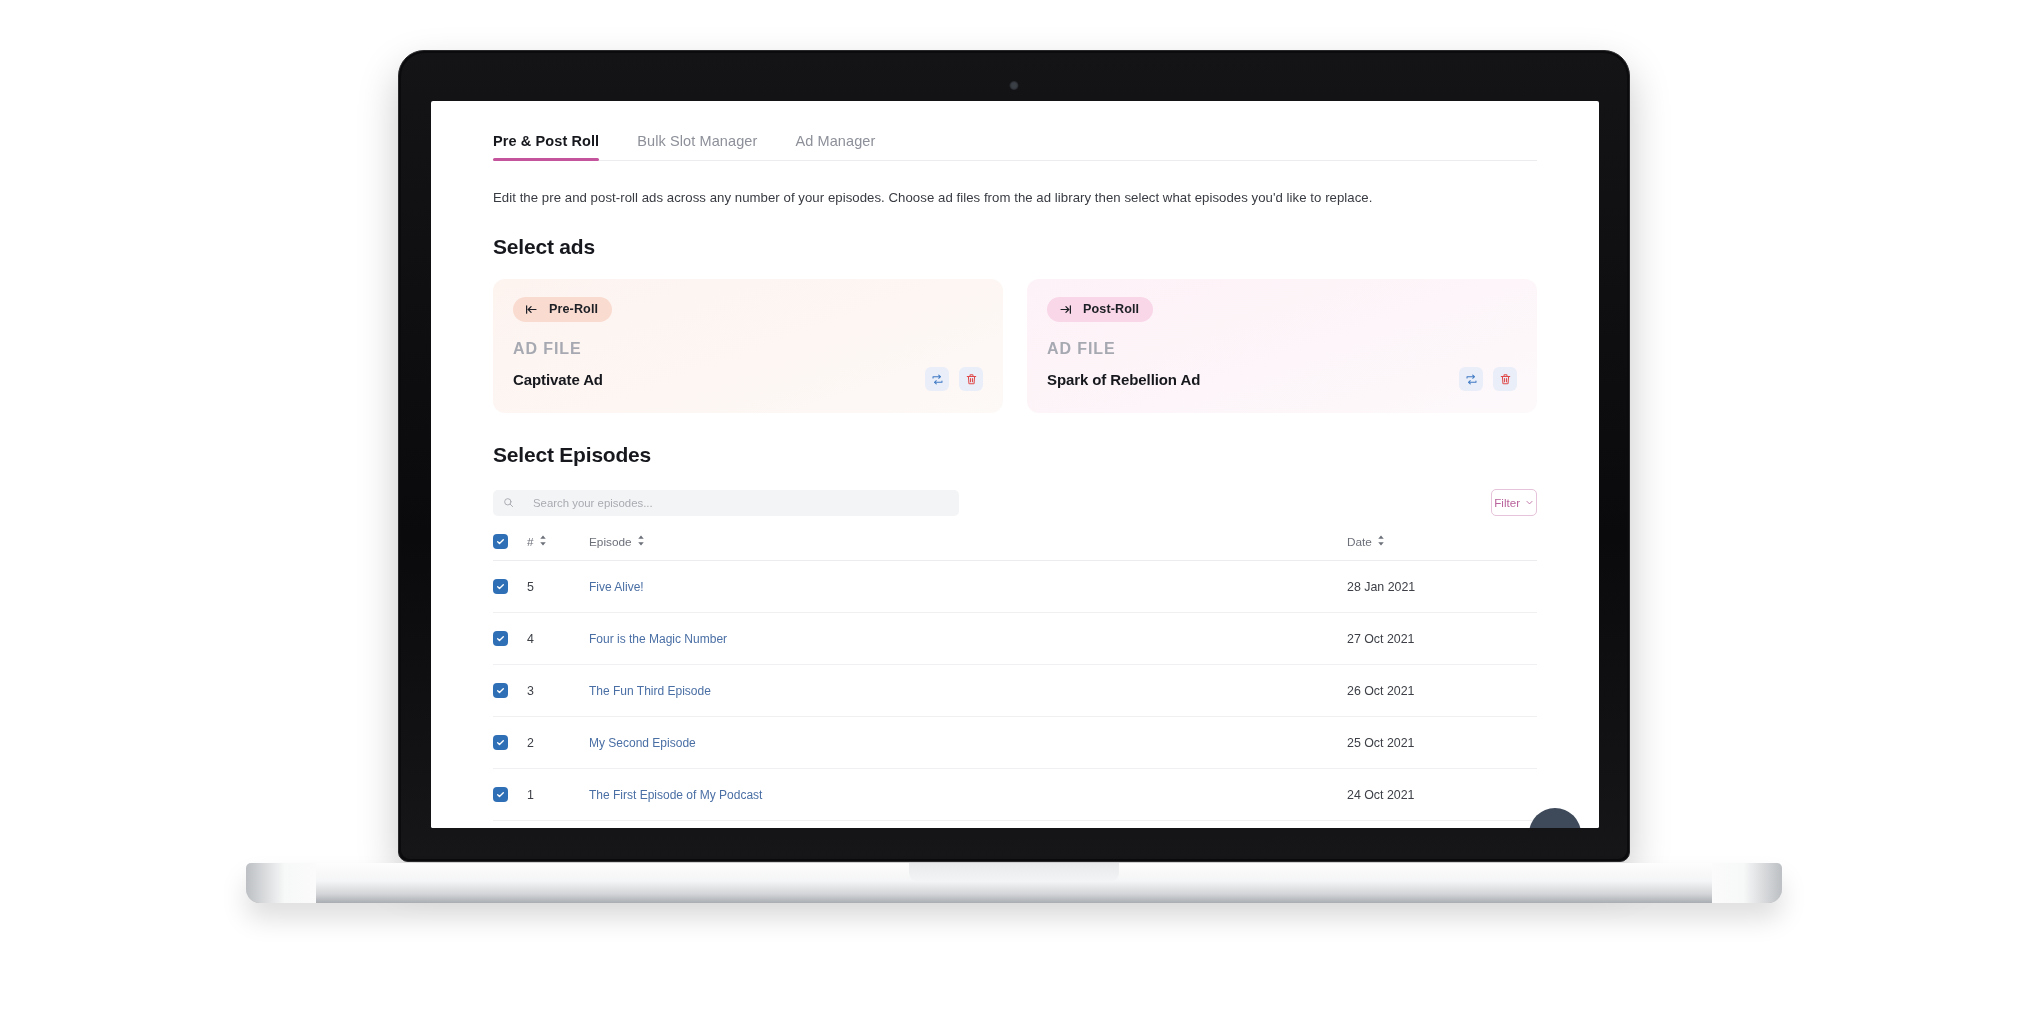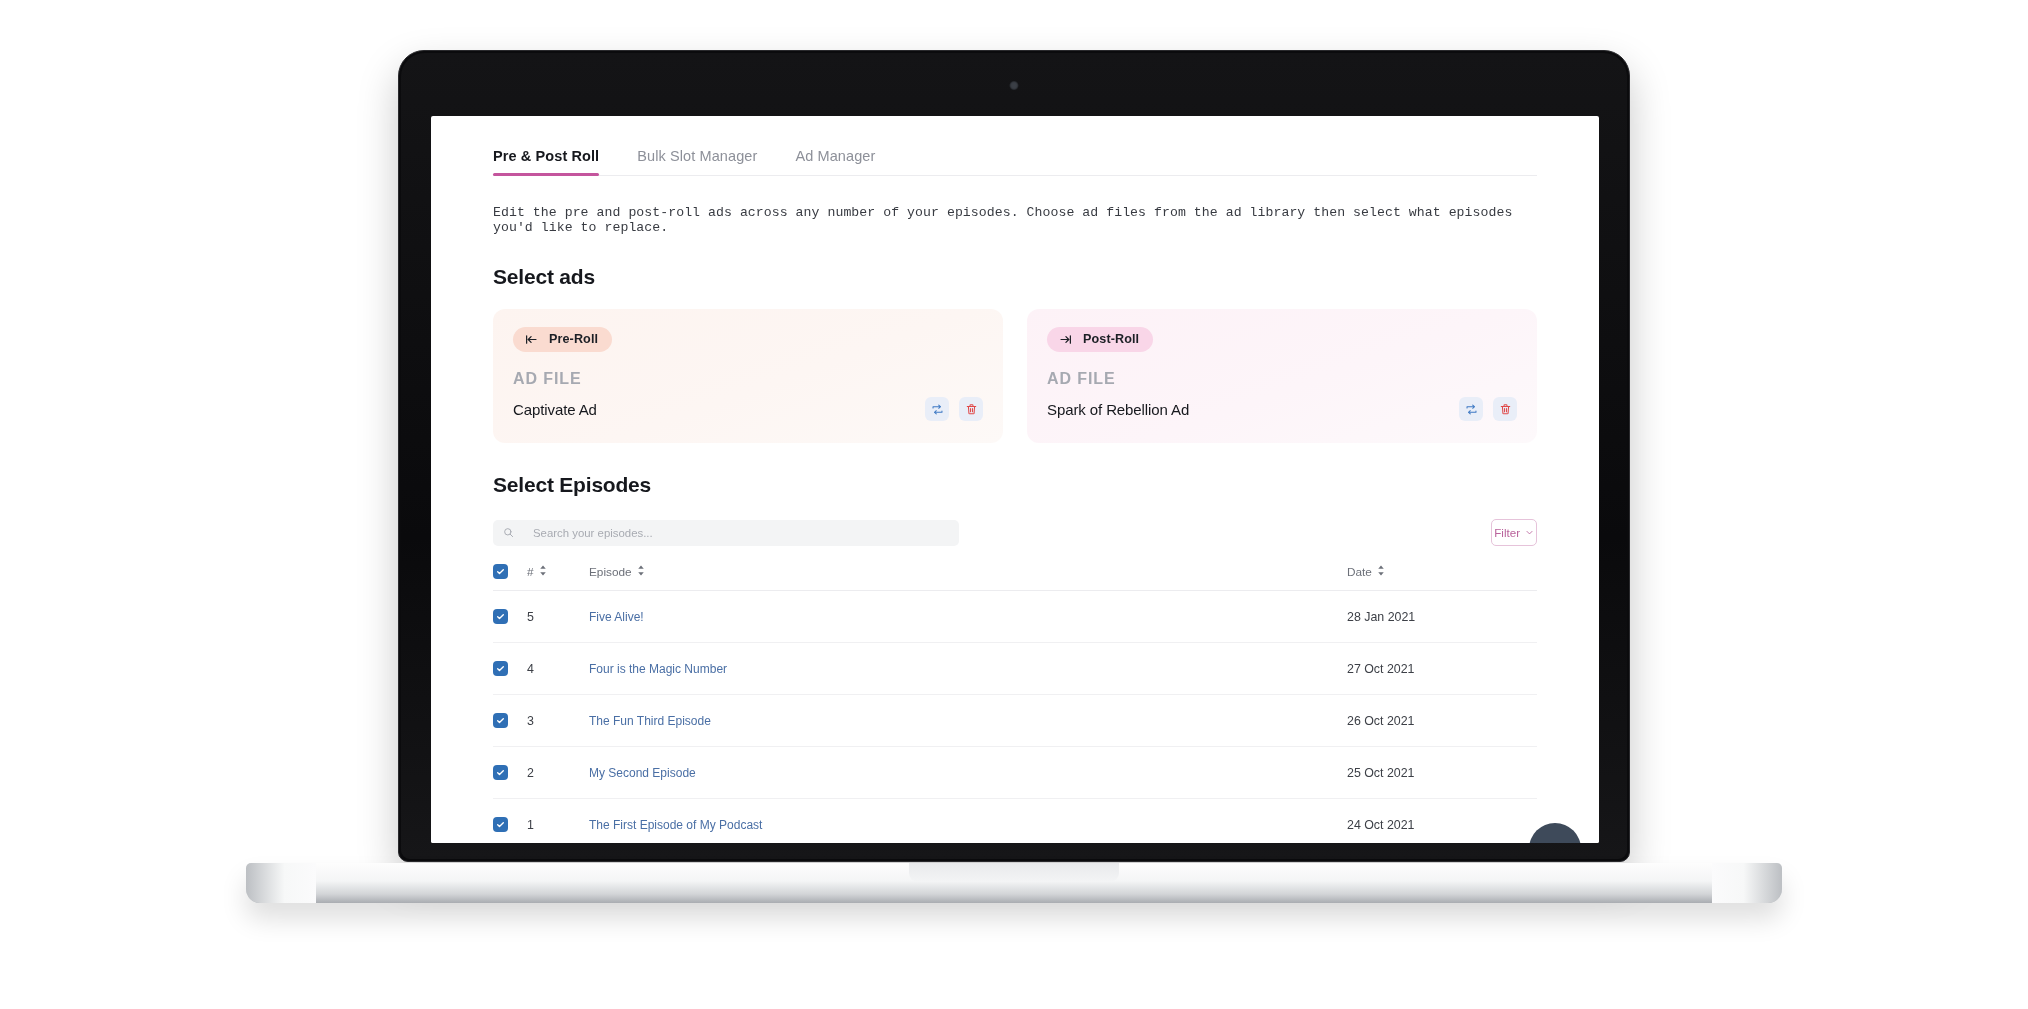--- a/index.html
+++ b/index.html
@@ -46,21 +46,21 @@
     width: 9px; height: 9px;
     border-radius: 50%;
     background: #3b3f46;
     box-shadow: inset 0 0 2px #000;
     z-index: 4;
   }
 
   #screen {
     position: absolute;
     left: 32px;
-    top: 65px;
+    top: 50px;
     width: 1168px;
     height: 727px;
     background: #ffffff;
     overflow: hidden;
     z-index: 3;
     border-radius: 2px;
   }
 
   #laptop-base {
     position: absolute;
@@ -130,21 +130,20 @@
     height: 3px;
     background: #c4559d;
     border-radius: 2px;
   }
 
   .page-desc {
     margin-top: 29px;
     font-size: 13.2px;
     color: #383b42;
     letter-spacing: .05px;
-    font-family: Liberation Mono, monospace;
   }
 
   .section-title {
     margin-top: 30px;
     font-size: 21px;
     font-weight: 700;
     color: #16181d;
     letter-spacing: -.2px;
   }
 
@@ -194,20 +193,21 @@
   .ad-file-row {
     margin-top: 9px;
     display: flex;
     align-items: center;
     justify-content: space-between;
   }
   .ad-file-name {
     font-size: 15px;
     color: #16181d;
     letter-spacing: -.1px;
+    font-weight: bold;
   }
   .ad-actions { display: flex; gap: 10px; }
   .icon-btn {
     width: 24px; height: 24px;
     border-radius: 6px;
     background: #e9eef8;
     display: flex;
     align-items: center;
     justify-content: center;
     cursor: pointer;

